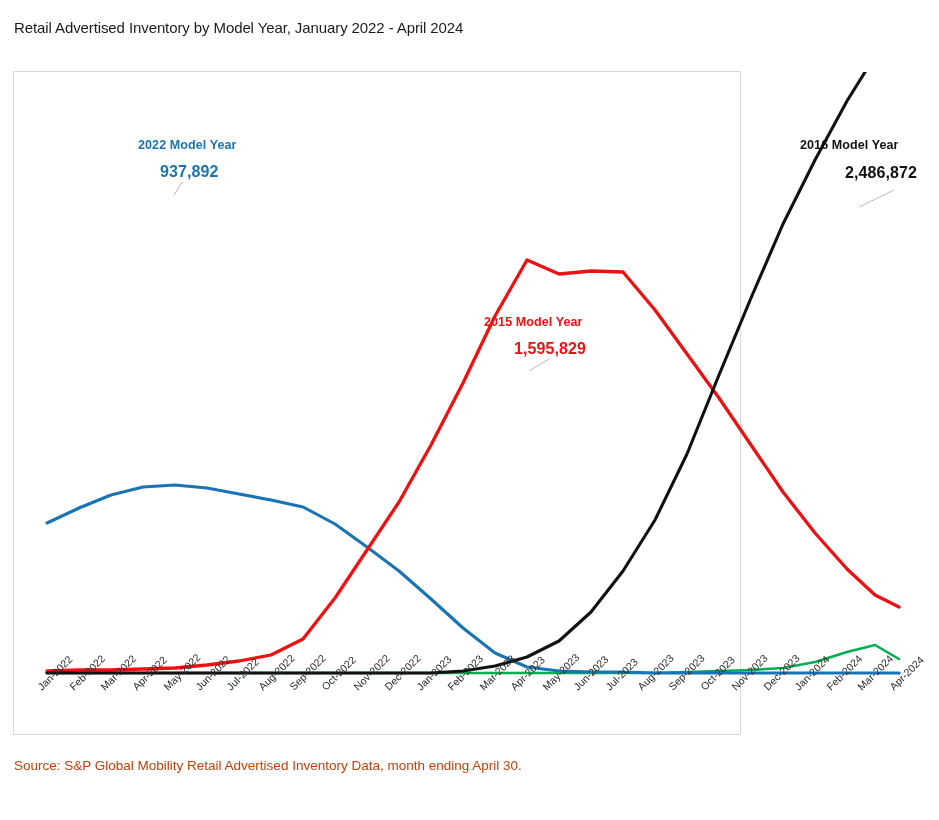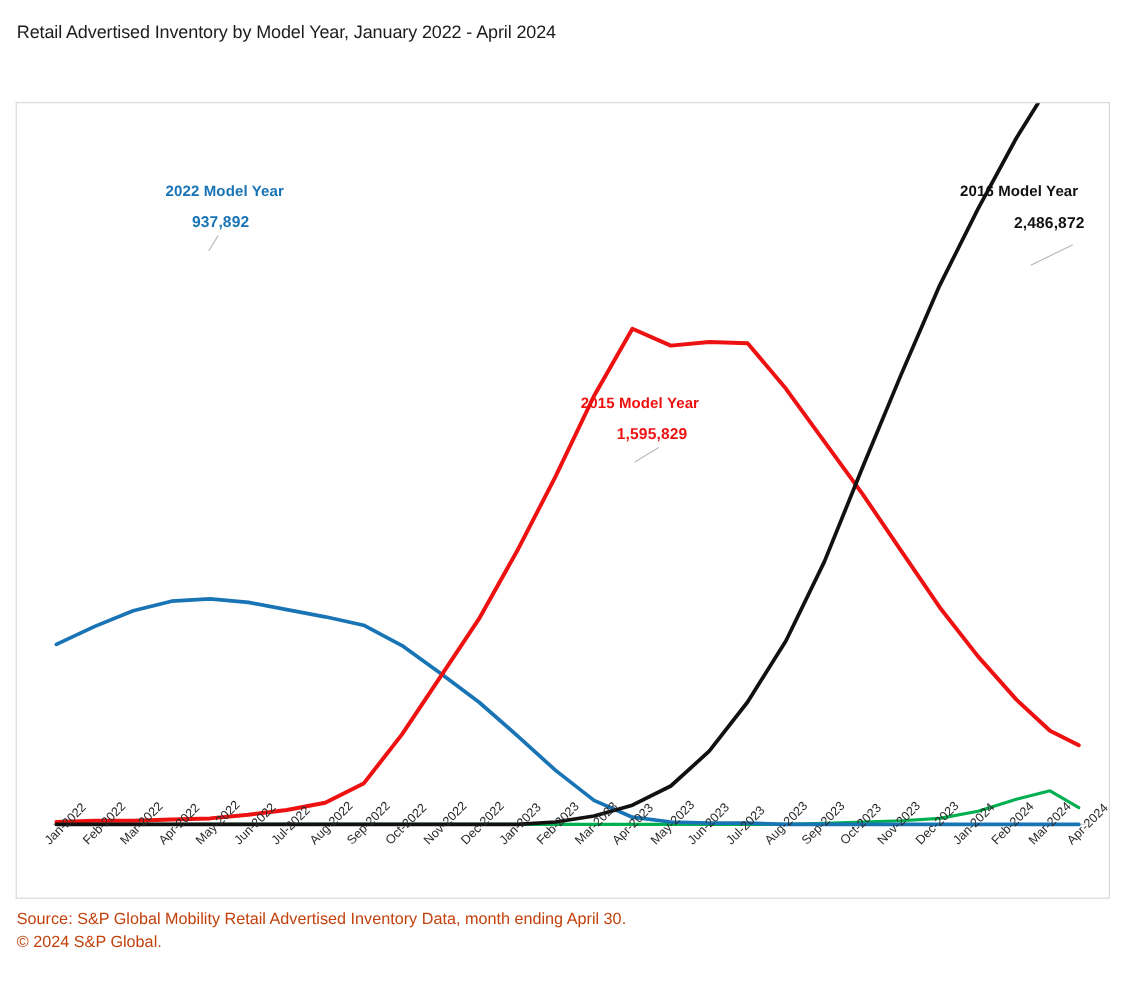--- a/index.html
+++ b/index.html
@@ -21,22 +21,22 @@
     top: 19px;
     font-size: 15px;
     font-weight: 400;
     color: #1c1c1c;
     letter-spacing: -0.1px;
     white-space: nowrap;
   }
   #plot-frame {
     position: absolute;
     left: 13px;
-    top: 85px;
-    width: 912px;
+    top: 71px;
+    width: 728px;
     height: 664px;
     border: 1px solid #d9d9d9;
     background: #ffffff;
     box-sizing: border-box;
   }
   #plot-svg {
     position: absolute;
     left: 0;
     top: 0;
     width: 912px;
@@ -44,21 +44,21 @@
     display: block;
   }
   .annot {
     position: absolute;
     white-space: nowrap;
     font-weight: bold;
     font-size: 12.5px;
     letter-spacing: 0.1px;
   }
   .annot.series-label { font-size: 12.5px; }
-  .annot.series-value { font-size: 13px; }
+  .annot.series-value { font-size: 16px; }
   #annot-2022-label { left: 124px; top: 66px; color: #1874b4; }
   #annot-2022-value { left: 146px; top: 91px; color: #1874b4; }
   #annot-2023-label { left: 470px; top: 243px; color: #ee1111; }
   #annot-2023-value { left: 500px; top: 268px; color: #ee1111; }
   #annot-2024-label { left: 786px; top: 66px; color: #111111; }
   #annot-2024-value { left: 831px; top: 92px; color: #111111; }
 
   #x-axis-labels {
     position: absolute;
     left: 0;
@@ -161,14 +161,13 @@
       <div class="xtick" style="left: 746.778px; top: 612px;">Dec-2023</div>
       <div class="xtick" style="left: 778.333px; top: 612px;">Jan-2024</div>
       <div class="xtick" style="left: 809.889px; top: 612px;">Feb-2024</div>
       <div class="xtick" style="left: 841.444px; top: 612px;">Mar-2024</div>
       <div class="xtick" style="left: 873px; top: 612px;">Apr-2024</div>
     </div>
 </div>
 
 <div id="footer">
   <div>Source: S&amp;P Global Mobility Retail Advertised Inventory Data, month ending April 30.</div>
-  <div>© 2024 S&amp;P Global.</div>
 </div>
 
 </body></html>

